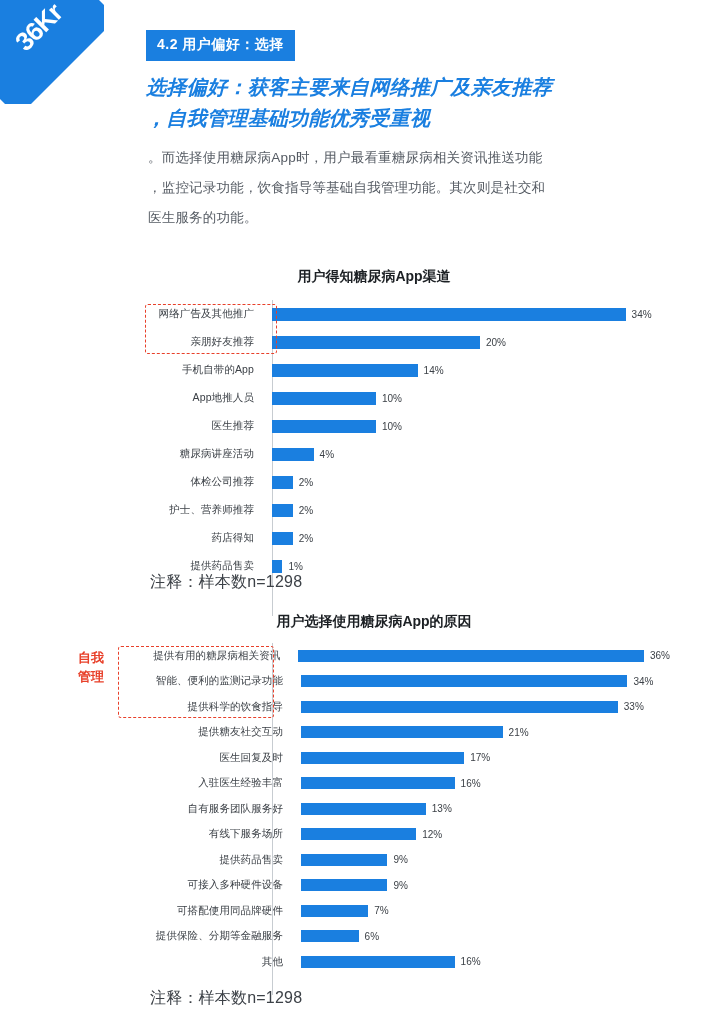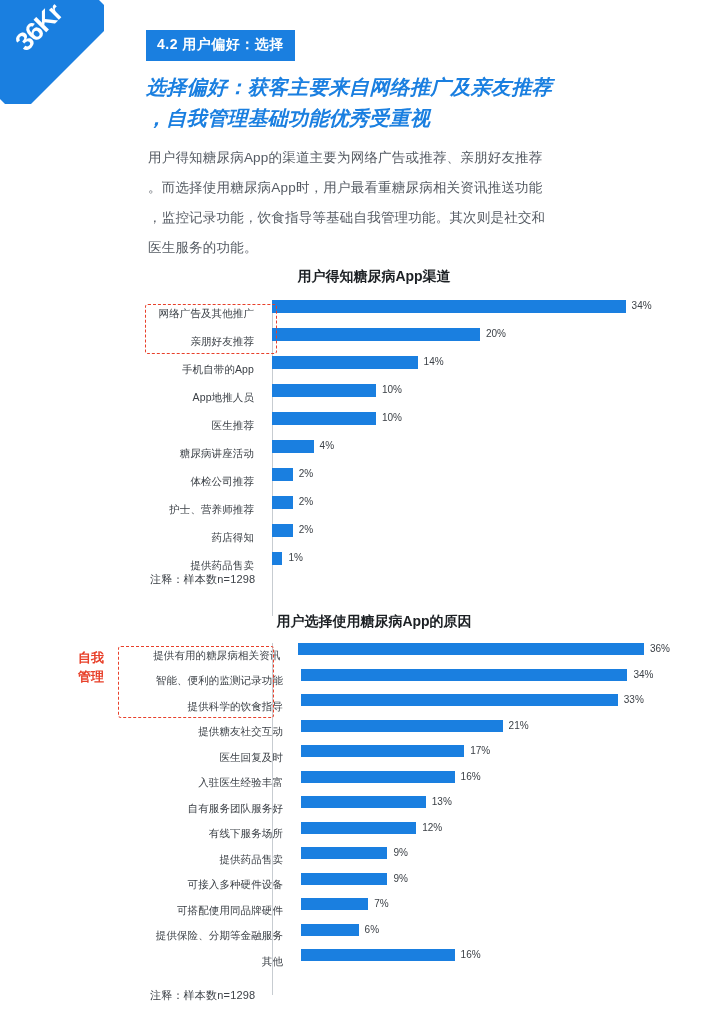--- a/index.html
+++ b/index.html
@@ -107,21 +107,21 @@
     text-align: right;
     padding-right: 18px;
     white-space: nowrap;
     letter-spacing: 0.1px;
   }
   #chart1 .row-label { width: 122px; }
   #chart2 .row-label { width: 181px; }
   .bar-wrap {
     flex: 1;
     display: flex;
-    align-items: flex-start;
+    align-items: center;
     position: relative;
     height: 100%;
   }
   .bar {
     height: 13px;
     background: #1a7fe0;
   }
   #chart2 .bar { height: 12px; }
   .bar-val {
     font-size: 10px;
@@ -133,21 +133,21 @@
     position: absolute;
     top: 0;
     width: 1px;
     background: #c7ccd1;
   }
   #chart1 .axis-line { left: 122px; height: 316px; }
   #chart2 .axis-line { left: 152px; height: 352px; }
 
   .note {
     position: absolute;
-    font-size: 11px;
+    font-size: 16px;
     color: #3c4147;
     letter-spacing: 0.2px;
   }
   #note1 { top: 572px; left: 150px; }
   #note2 { top: 988px; left: 150px; }
 
   
   .dash-box {
     position: absolute;
     border: 1.4px dashed #e8402a;
@@ -180,21 +180,20 @@
   </div>
 
   <div class="section-tag">4.2 用户偏好：选择</div>
 
   <div class="headline">
     <span class="ln">选择偏好：获客主要来自网络推广及亲友推荐</span>
     <span class="ln">，自我管理基础功能优秀受重视</span>
   </div>
 
   <div class="lead">
-    <span class="ln">用户得知糖尿病App的渠道主要为网络广告或推荐、亲朋好友推荐</span>
     <span class="ln">。而选择使用糖尿病App时，用户最看重糖尿病相关资讯推送功能</span>
     <span class="ln">，监控记录功能，饮食指导等基础自我管理功能。其次则是社交和</span>
     <span class="ln">医生服务的功能。</span>
   </div>
 
   <div class="chart-title" id="chart1-title">用户得知糖尿病App渠道</div>
   <div class="chart" id="chart1">
     <div class="axis-line"></div>
   <div class="row">
         <div class="row-label">网络广告及其他推广</div>

